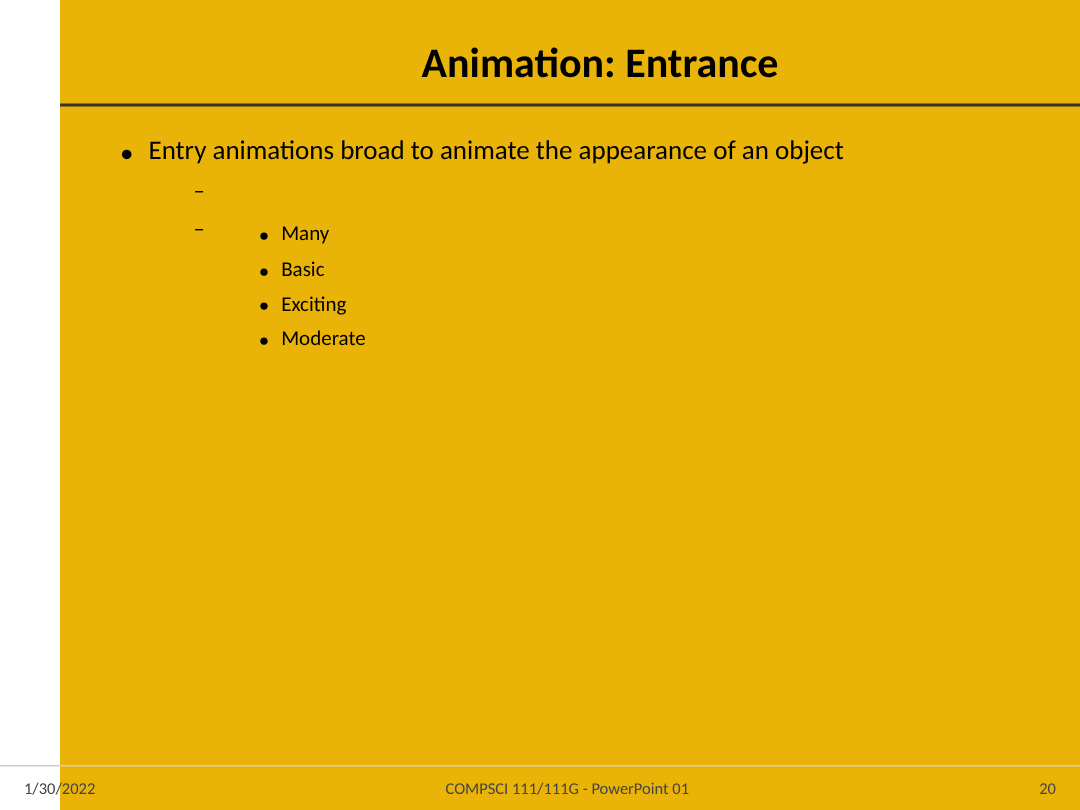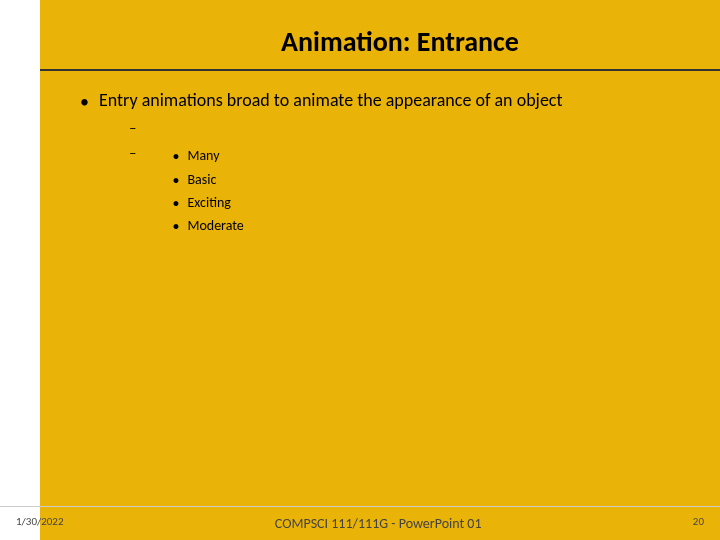--- a/index.html
+++ b/index.html
@@ -127,21 +127,21 @@
       right: 0;
     }
 
     .footer-date {
       font-size: 11px;
       color: #444444;
       font-family: 'Calibri', 'Arial', sans-serif;
     }
 
     .footer-center {
-      font-size: 14px;
+      font-size: 11px;
       color: #444444;
       font-family: 'Calibri', 'Arial', sans-serif;
       text-align: center;
     }
 
     .footer-page {
       font-size: 11px;
       color: #444444;
       font-family: 'Calibri', 'Arial', sans-serif;
     }

